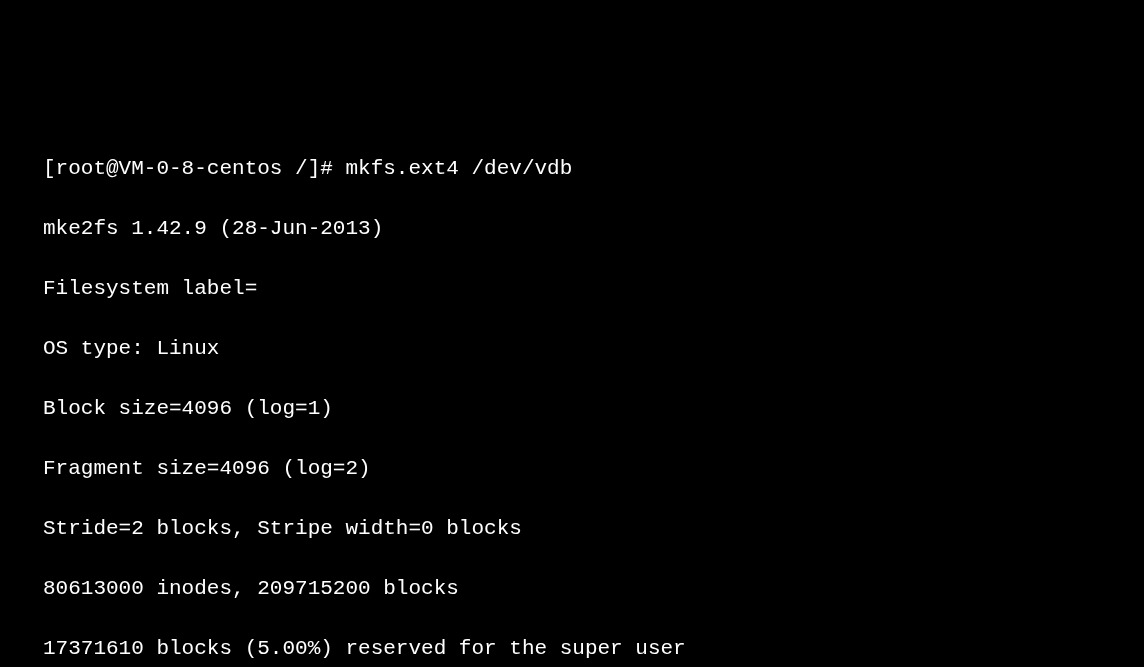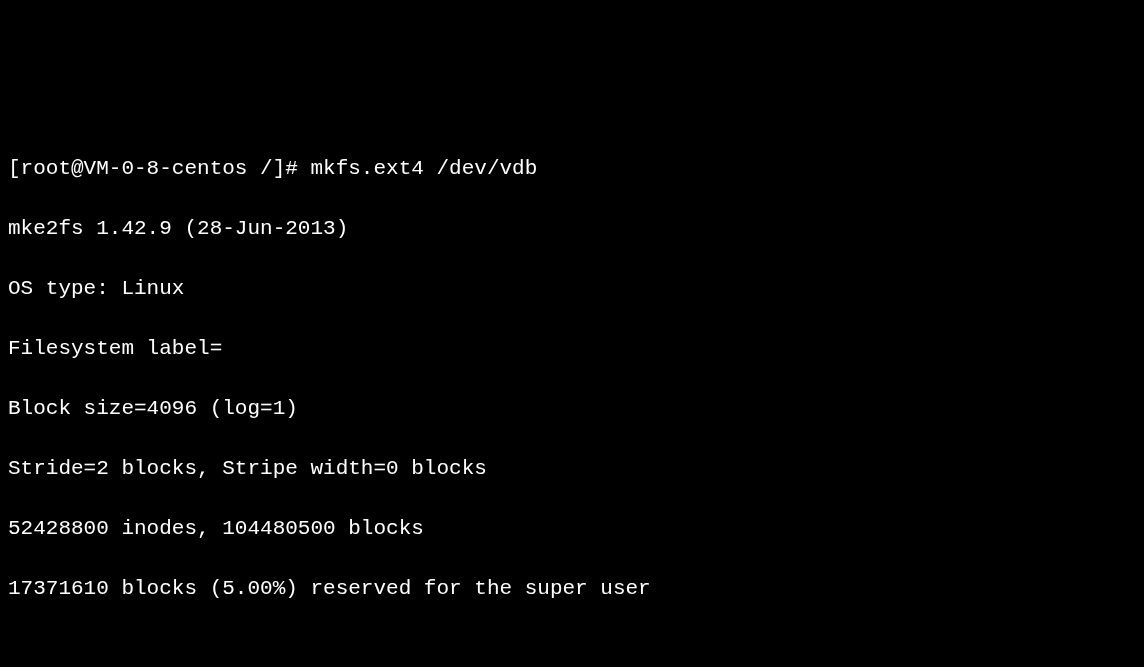--- a/index.html
+++ b/index.html
@@ -14,35 +14,37 @@
       font-size: 21px;
       line-height: 1.43;
       padding: 4px 8px;
       width: 1144px;
       height: 667px;
       overflow: hidden;
       white-space: pre;
     }
     .terminal-line {
       display: block;
+      margin-left: 35px;
     }
   </style>
 </head>
 <body>
 
 
 
 <div>
 <span class="terminal-line">[root@VM-0-8-centos /]# mkfs.ext4 /dev/vdb</span>
 <span class="terminal-line">mke2fs 1.42.9 (28-Jun-2013)</span>
+<span class="terminal-line">Filesystem label=</span>
 <span class="terminal-line">OS type: Linux</span>
-<span class="terminal-line">Filesystem label=</span>
 <span class="terminal-line">Block size=4096 (log=1)</span>
+<span class="terminal-line">Fragment size=4096 (log=2)</span>
 <span class="terminal-line">Stride=2 blocks, Stripe width=0 blocks</span>
-<span class="terminal-line">52428800 inodes, 104480500 blocks</span>
+<span class="terminal-line">80613000 inodes, 209715200 blocks</span>
 <span class="terminal-line">17371610 blocks (5.00%) reserved for the super user</span>
 
 
 
 
 
 
 
 
 

